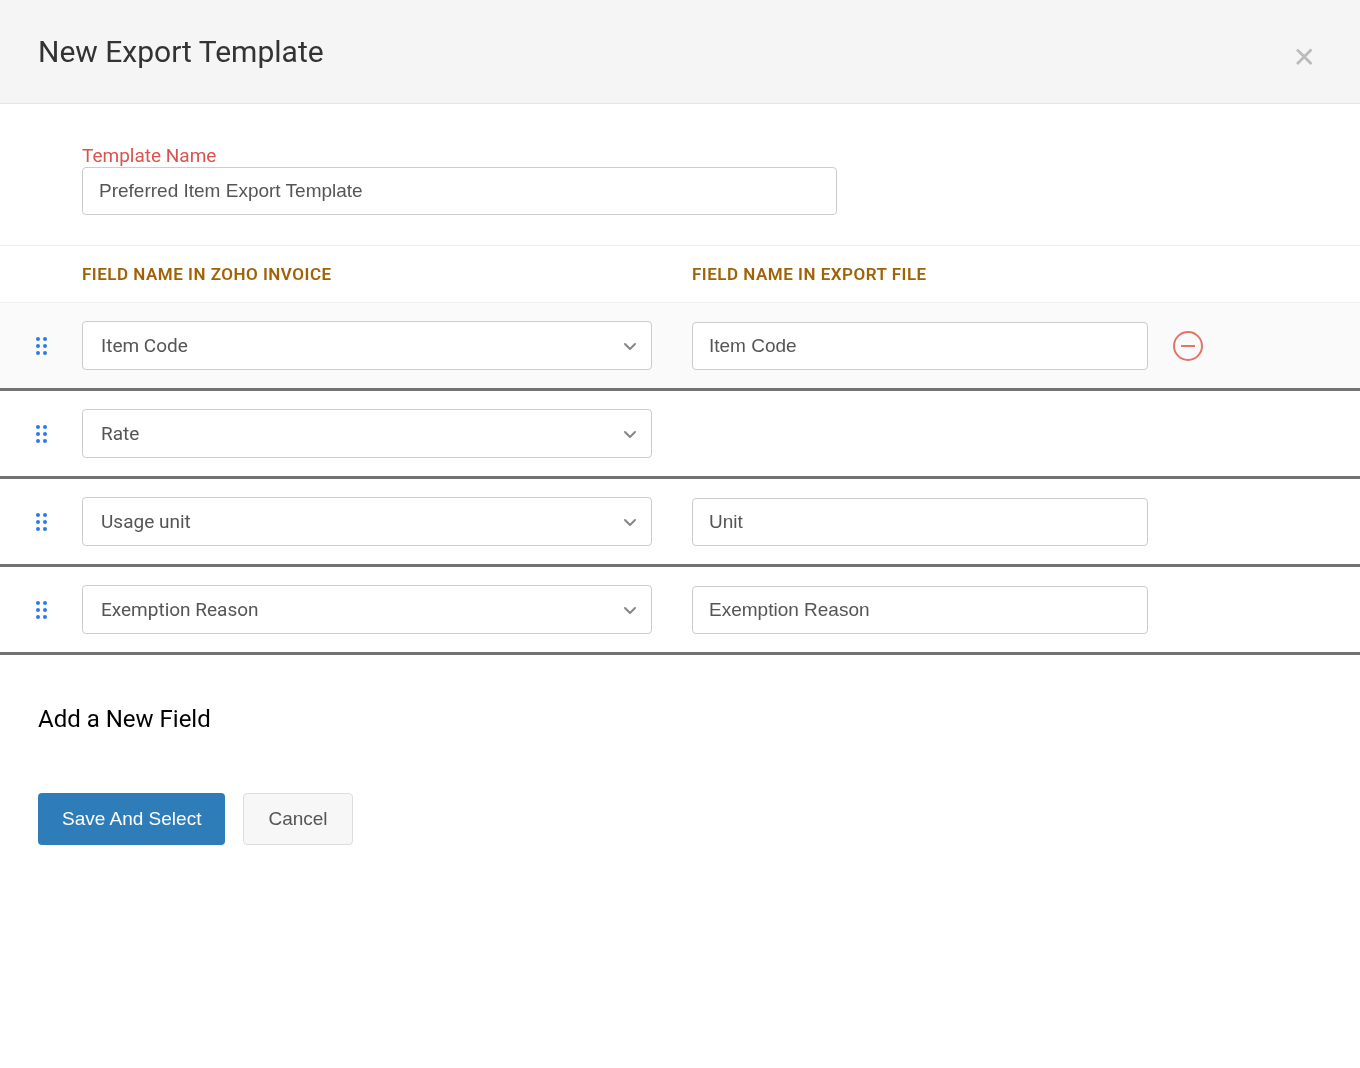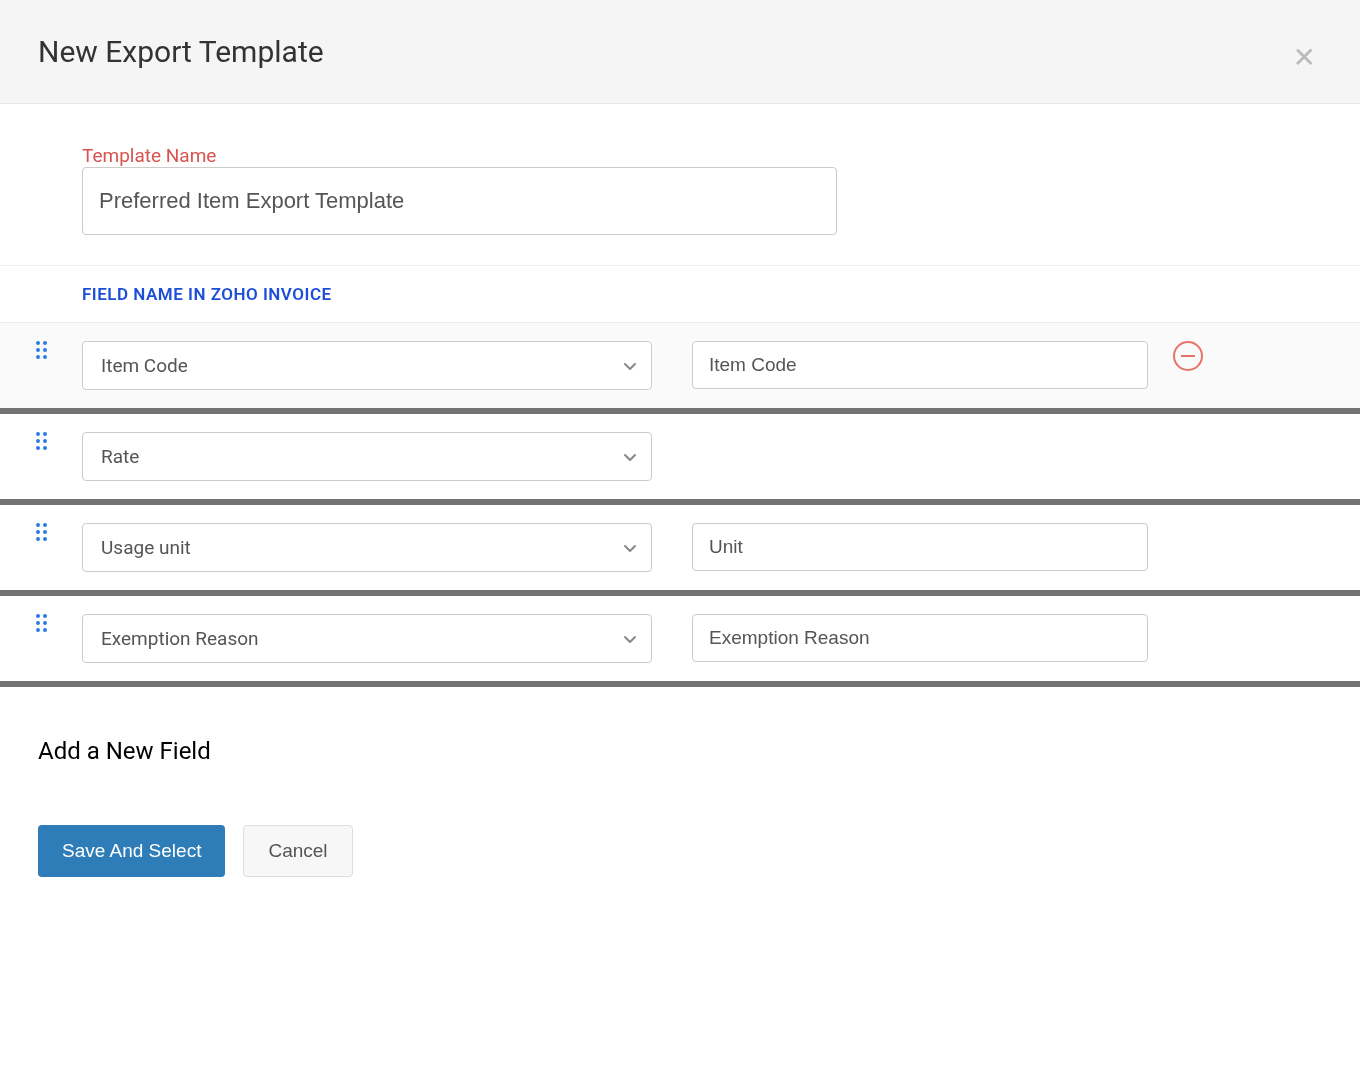--- a/index.html
+++ b/index.html
@@ -34,48 +34,48 @@
   }
   .field-label {
     color: #d9534f;
     font-size: 19px;
     font-weight: 400;
     margin-bottom: 0;
     display: block;
   }
   .text-input {
     width: 755px;
-    padding: 20px 16px;
-    font-size: 22px;
+    padding: 12px 16px;
+    font-size: 19px;
     border: 1px solid #ccc;
     border-radius: 4px;
     color: #555;
     outline: none;
   }
   .table-header {
     border-top: 1px solid #eee;
     border-bottom: 1px solid #eee;
     display: flex;
     padding: 18px 0;
   }
   .col-drag { width: 82px; }
   .col-left { width: 610px; }
   .col-right { width: 460px; }
   .col-action { flex: 1; }
   .th-text {
     font-size: 17px;
     font-weight: 600;
     letter-spacing: 0.5px;
-    color: #1d4ed8;
+    color: #a16207;
   }
   .field-row {
     display: flex;
-    align-items: flex-start;
+    align-items: center;
     padding: 18px 0;
-    border-bottom: 6px solid #737373;
+    border-bottom: 3px solid #737373;
   }
   .field-row.hovered {
     background: #fafafa;
   }
   .drag-handle {
     width: 82px;
     display: flex;
     justify-content: center;
     align-items: center;
     cursor: grab;
@@ -193,20 +193,21 @@
 </div>
 
 <div class="form-section">
   <label class="field-label">Template Name</label>
   <input type="text" class="text-input" value="Preferred Item Export Template" style="">
 </div>
 
 <div class="table-header">
   <div class="col-drag"></div>
   <div class="col-left"><span class="th-text">FIELD NAME IN ZOHO INVOICE</span></div>
+  <div class="col-right"><span class="th-text">FIELD NAME IN EXPORT FILE</span></div>
   <div class="col-action"></div>
 </div>
 
 <div id="rows-container">
     <div class="field-row hovered">
       <div class="drag-handle">
         <div class="drag-dots">
           <span></span>
           <span></span>
           <span></span>

